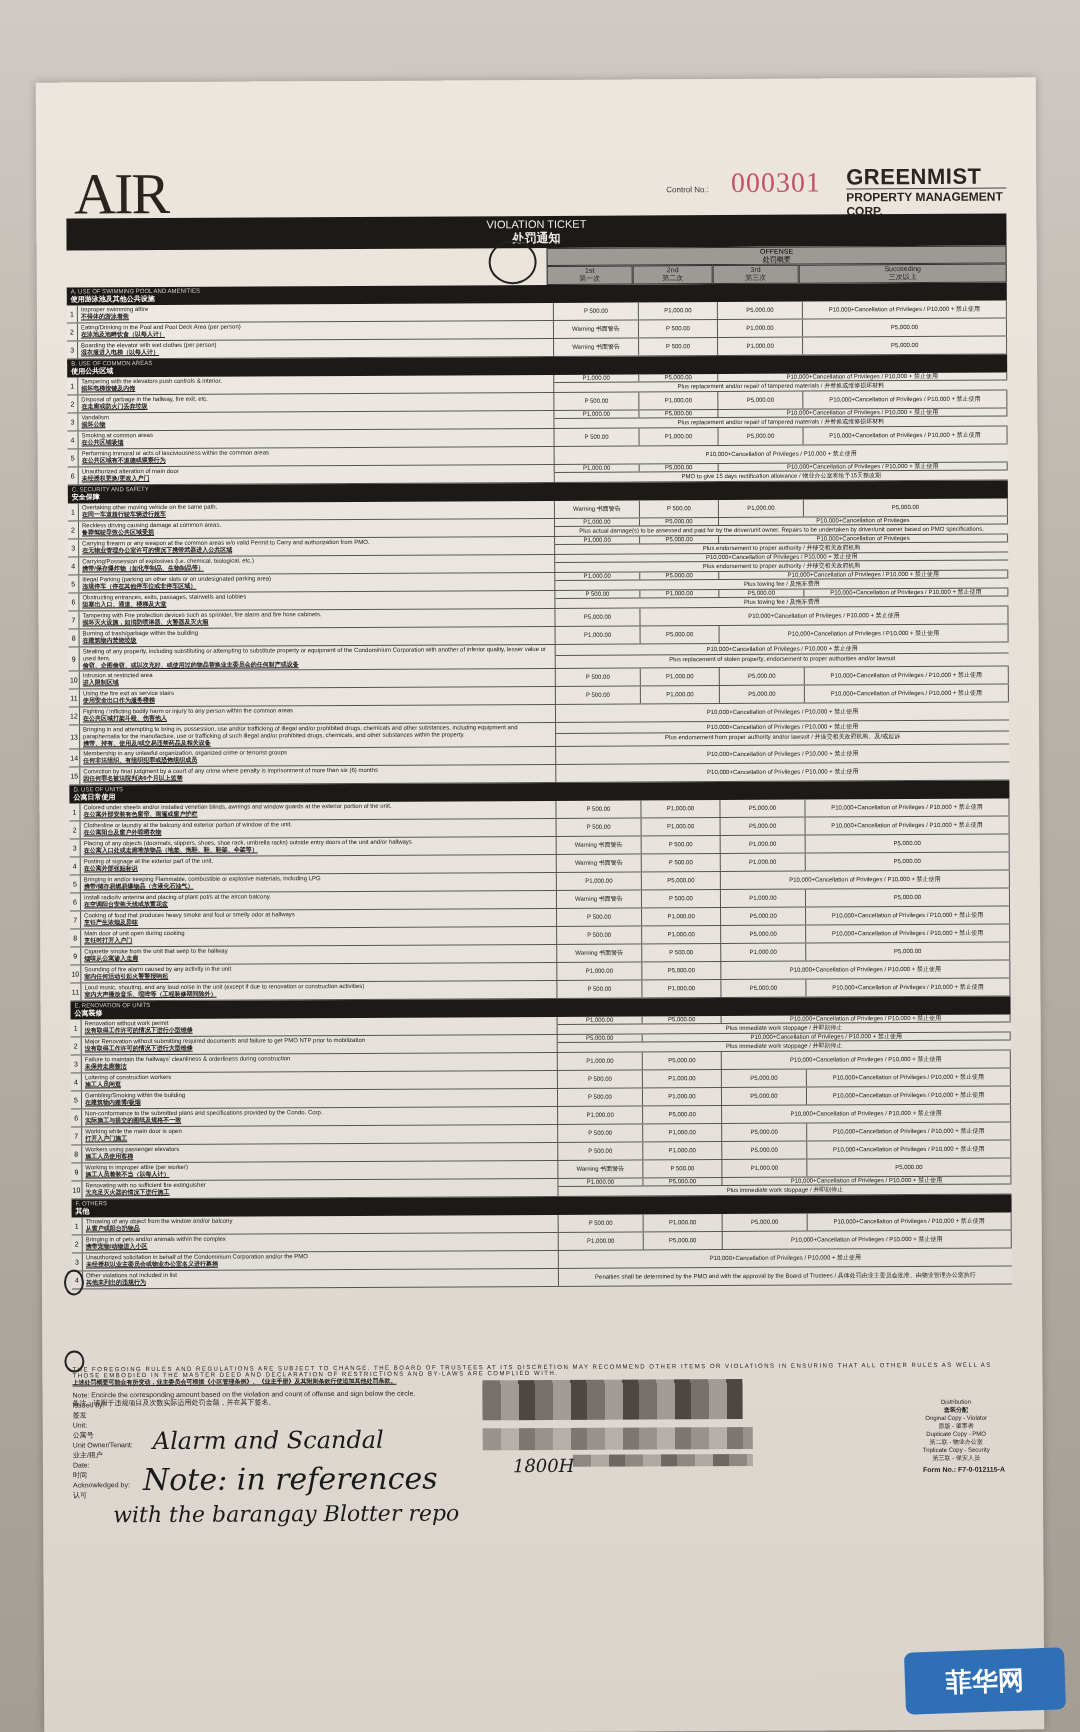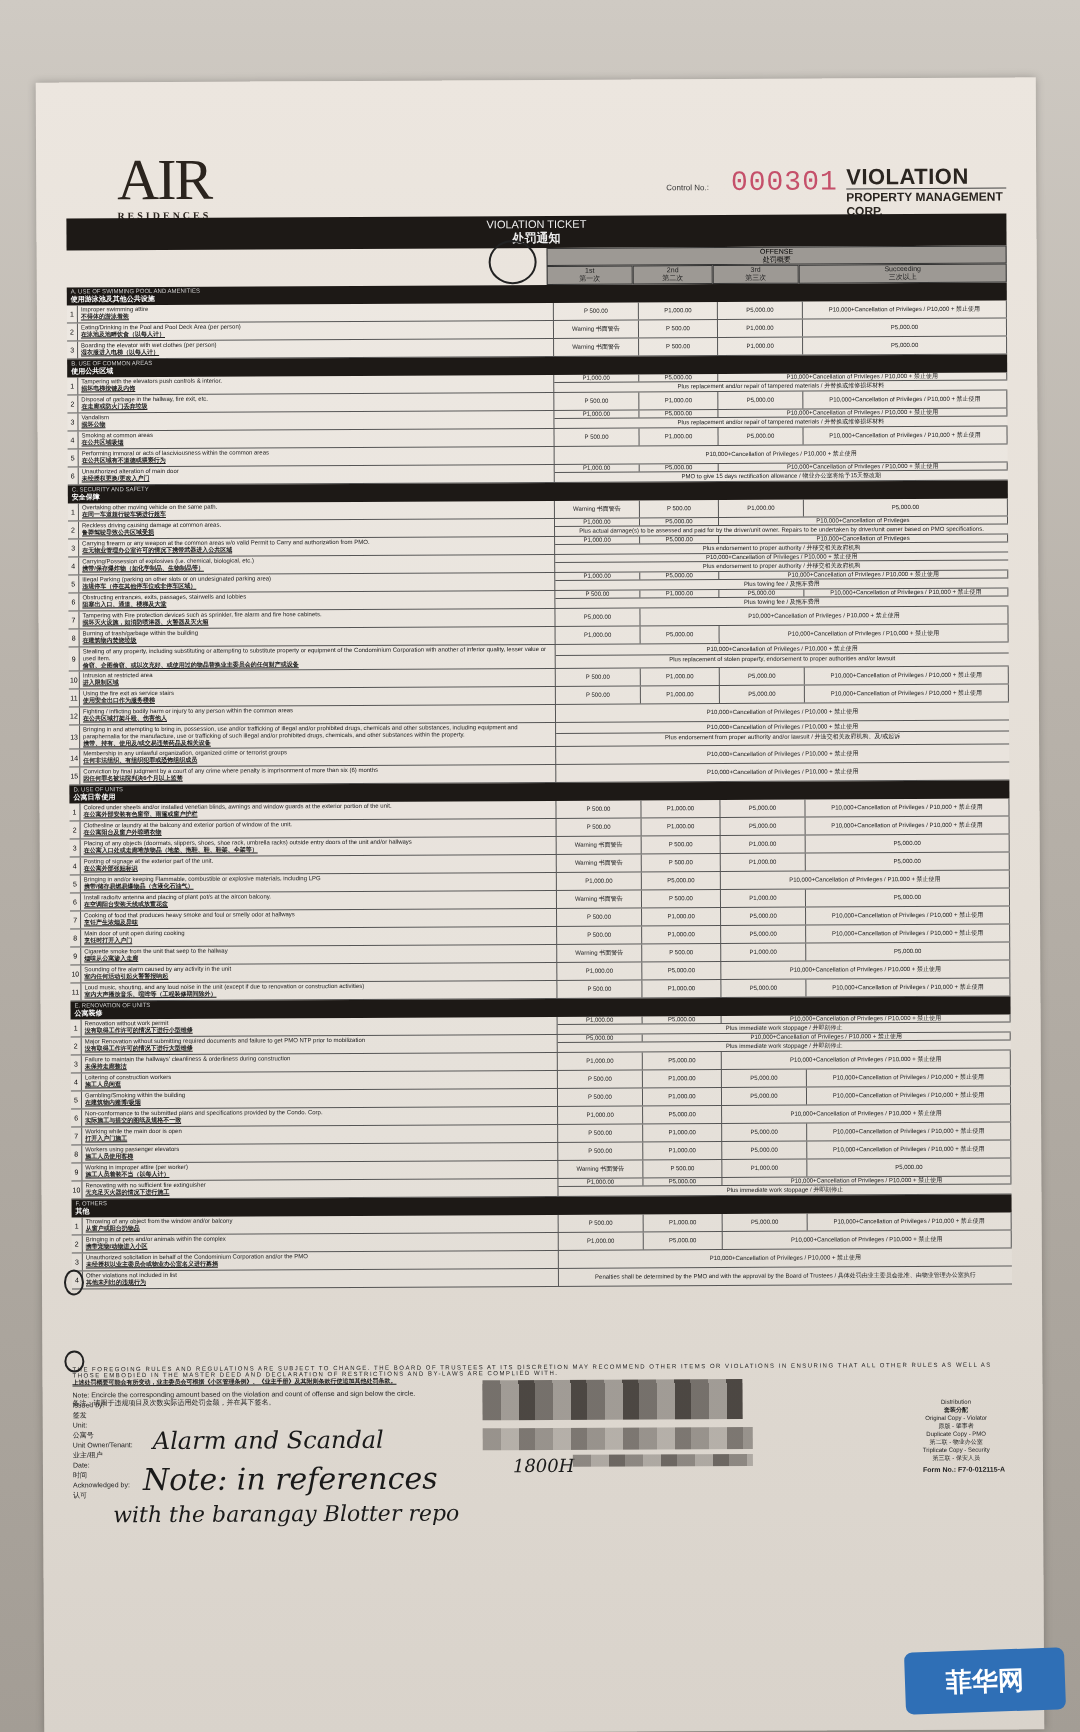--- a/index.html
+++ b/index.html
@@ -13,26 +13,26 @@
     position: absolute; inset: 0;
     background: linear-gradient(180deg, #cfcac3 0%, #b8b2aa 40%, #a39d95 100%);
   }
   .sheet {
     position: absolute; left: 40px; top: 80px; width: 1000px; height: 1652px;
     background: linear-gradient(180deg, #ece6df 0%, #e4ded6 50%, #d9d3cb 100%);
     box-shadow: 0 0 8px rgba(0,0,0,0.25);
     transform: rotate(-0.3deg);
   }
   .hdr { position: absolute; left: 30px; top: 70px; width: 940px; height: 80px; }
-  .air-logo { position: absolute; left: 8px; top: 0; color: #2b241e; margin-left: 43px; }
+  .air-logo { position: absolute; left: 8px; top: 14px; color: #2b241e; }
   .air-word { font-family: "Liberation Serif", serif; font-size: 58px; line-height: 56px; letter-spacing: -2px; }
   .air-sub { font-family: "Liberation Serif", serif; font-size: 10px; letter-spacing: 3px; margin-top: 2px; font-weight: bold; }
   .control { position: absolute; left: 600px; top: 18px; display: flex; align-items: baseline; gap: 22px; }
   .control-label { font-size: 8px; color: #333; }
-  .control-no { font-family: Liberation Mono, monospace; font-size: 28px; color: #c5506a; letter-spacing: 1px; }
+  .control-no { font-family: Liberation Serif, serif; font-size: 28px; color: #c5506a; letter-spacing: 1px; }
   .greenmist { position: absolute; left: 780px; top: 18px; color: #2a2520; }
   .gm-title { font-size: 22px; font-weight: bold; letter-spacing: 0.5px; line-height: 22px; }
   .gm-sub { font-size: 12px; font-weight: bold; border-top: 1px solid #444; padding-top: 1px; }
 
   .title-bar {
     position: absolute; left: 30px; top: 136px; width: 940px; height: 32px;
     background: #1d1916; color: #eee; text-align: center;
   }
   .title-bar .en { font-size: 11px; padding-top: 2px; }
   .title-bar .zh { font-size: 12px; font-weight: bold; }
@@ -86,21 +86,21 @@
   <div class="hdr">
     <div class="air-logo">
       <div class="air-word">AIR</div>
       <div class="air-sub">RESIDENCES</div>
     </div>
     <div class="control">
       <span class="control-label">Control No.:</span>
       <span class="control-no">000301</span>
     </div>
     <div class="greenmist">
-      <div class="gm-title">VIOLATION</div>
+      <div class="gm-title">GREENMIST</div>
       <div class="gm-sub">PROPERTY MANAGEMENT CORP.</div>
     </div>
   </div>
 
   <div class="title-bar">
     <div class="en">VIOLATION TICKET</div>
     <div class="zh">处罚通知</div>
   </div>
 
   <div class="table-wrap" id="tbl">

